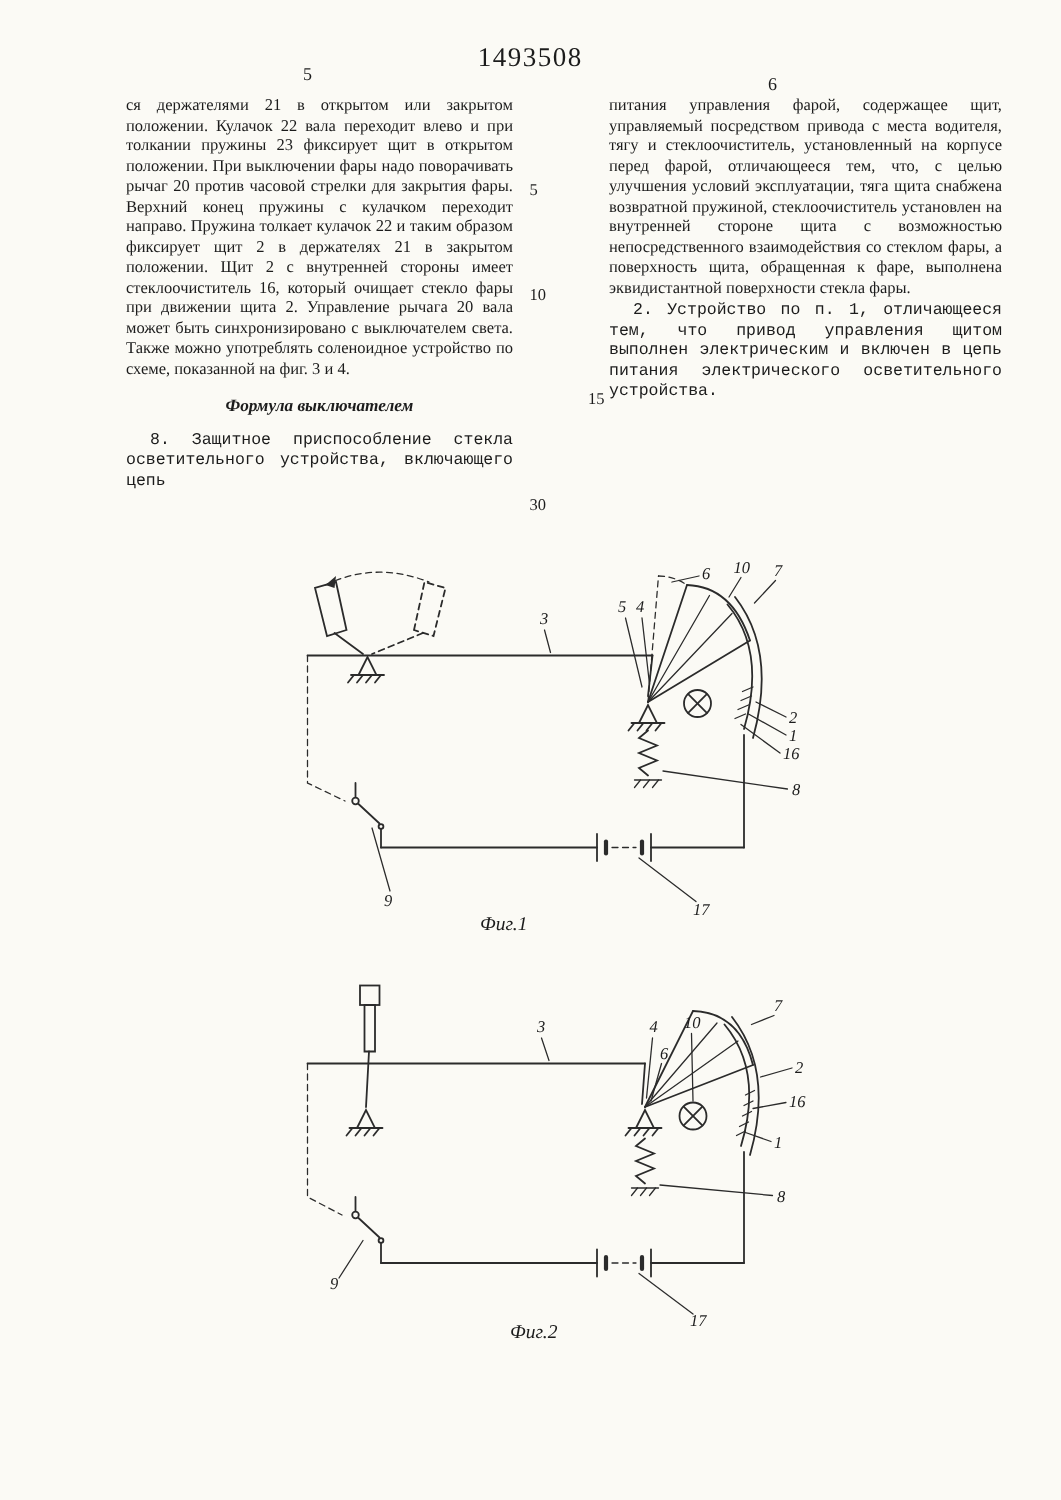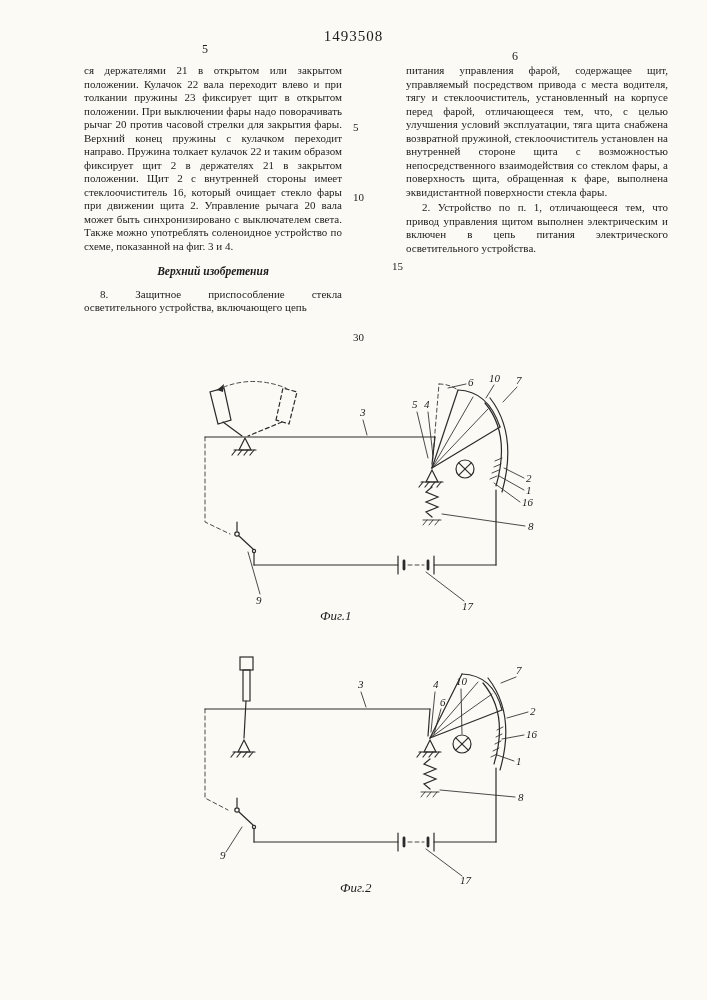--- a/index.html
+++ b/index.html
@@ -2,30 +2,30 @@
 <html><head>
 <meta charset="utf-8">
 <style>
   html,body{margin:0;padding:0;background:#9a9a9a;}
   .page{
     position:relative;width:707px;height:1000px;margin:0 auto;
     background:#fbfaf5;color:#1c1c1c;overflow:hidden;
     font-family:"Liberation Serif", serif;
   }
   .patent-no{position:absolute;top:28px;left:0;right:0;text-align:center;
-    font-size:15px;letter-spacing:1px;}
+    font-size:18px;letter-spacing:1px;}
   .col-no{position:absolute;font-size:12px;}
   .col-no.left{top:42px;left:202px;}
   .col-no.right{top:49px;left:512px;}
   .col{position:absolute;top:64px;font-size:11px;line-height:13.5px;
     text-align:justify;}
   .col-left{left:84px;width:258px;}
   .col-right{left:378px;width:262px;margin-left:28px;}
   .col p{margin:0;}
-  .col p.indent{text-indent:16px;margin-top:2px;}
+  .col p.indent{text-indent:16px;margin-top:2px;font-family:Liberation Mono, monospace;}
   .formula-heading{font-size:11.5px;font-style:italic;font-weight:bold;
     text-align:center;margin:12px 0 9px 0;}
   .gutter span{position:absolute;left:353px;font-size:11px;}
   .g1{top:121px;} .g2{top:191px;} .g3{top:260px;margin-left:39px;} .g4{top:331px;}
   svg{position:absolute;}
   #fig1{left:90px;top:372px;}
   #fig2{left:90px;top:652px;}
   svg line, svg path, svg polyline, svg circle, svg rect{
     stroke:#2b2b2b;fill:none;stroke-width:1.2;stroke-linecap:round;}
   svg .thin{stroke-width:0.85;}
@@ -40,21 +40,21 @@
 <body>
 
 <div class="page">
 
   <div class="patent-no">1493508</div>
   <div class="col-no left">5</div>
   <div class="col-no right">6</div>
 
   <div class="col col-left">
     <p>ся держателями 21 в открытом или закрытом положении. Кулачок 22 вала переходит влево и при толкании пружины 23 фиксирует щит в открытом положении. При выключении фары надо поворачивать рычаг 20 против часовой стрелки для закрытия фары. Верхний конец пружины с кулачком переходит направо. Пружина толкает кулачок 22 и таким образом фиксирует щит 2 в держателях 21 в закрытом положении. Щит 2 с внутренней стороны имеет стеклоочиститель 16, который очищает стекло фары при движении щита 2. Управление рычага 20 вала может быть синхронизировано с выключателем света. Также можно употреблять соленоидное устройство по схеме, показанной на фиг. 3 и 4.</p>
-    <h3 class="formula-heading">Верхний изобретения</h3>
+    <h3 class="formula-heading">Формула выключателем</h3>
     <p class="indent">8. Защитное приспособление стекла осветительного устройства, включающего цепь</p>
   </div>
 
   <div class="gutter">
     <span class="g1">5</span>
     <span class="g2">10</span>
     <span class="g3">15</span>
     <span class="g4">30</span>
   </div>
 

